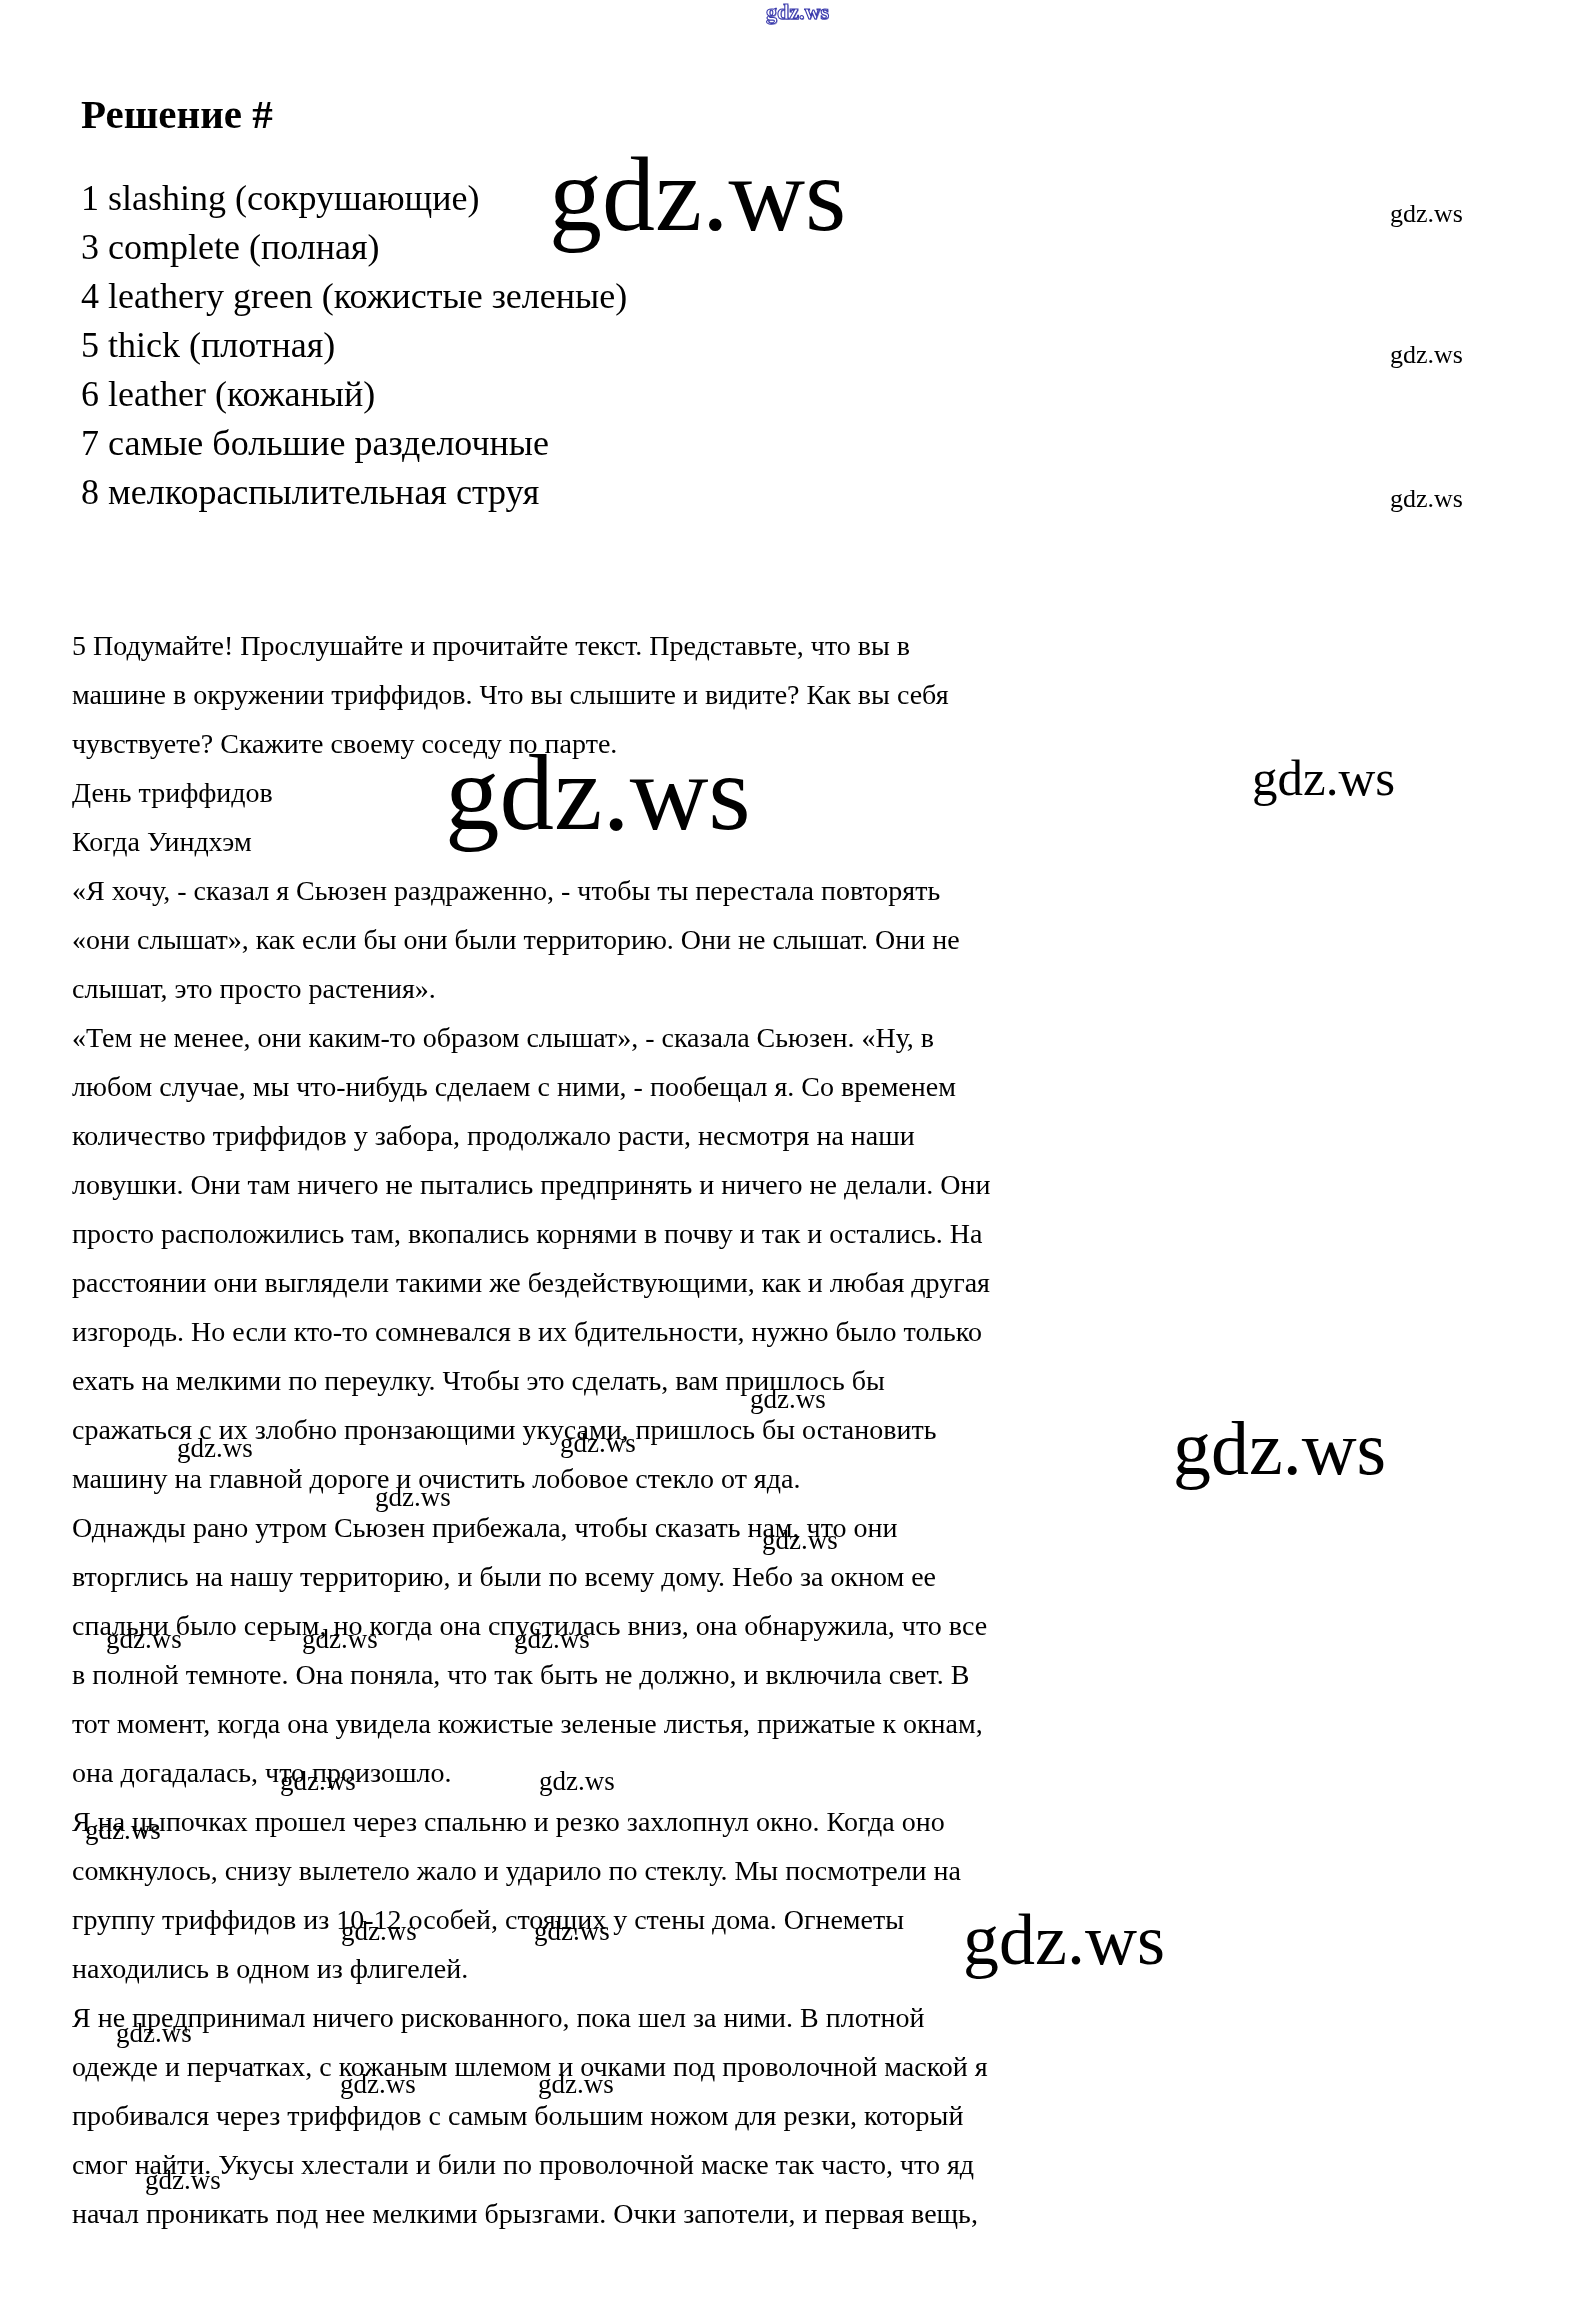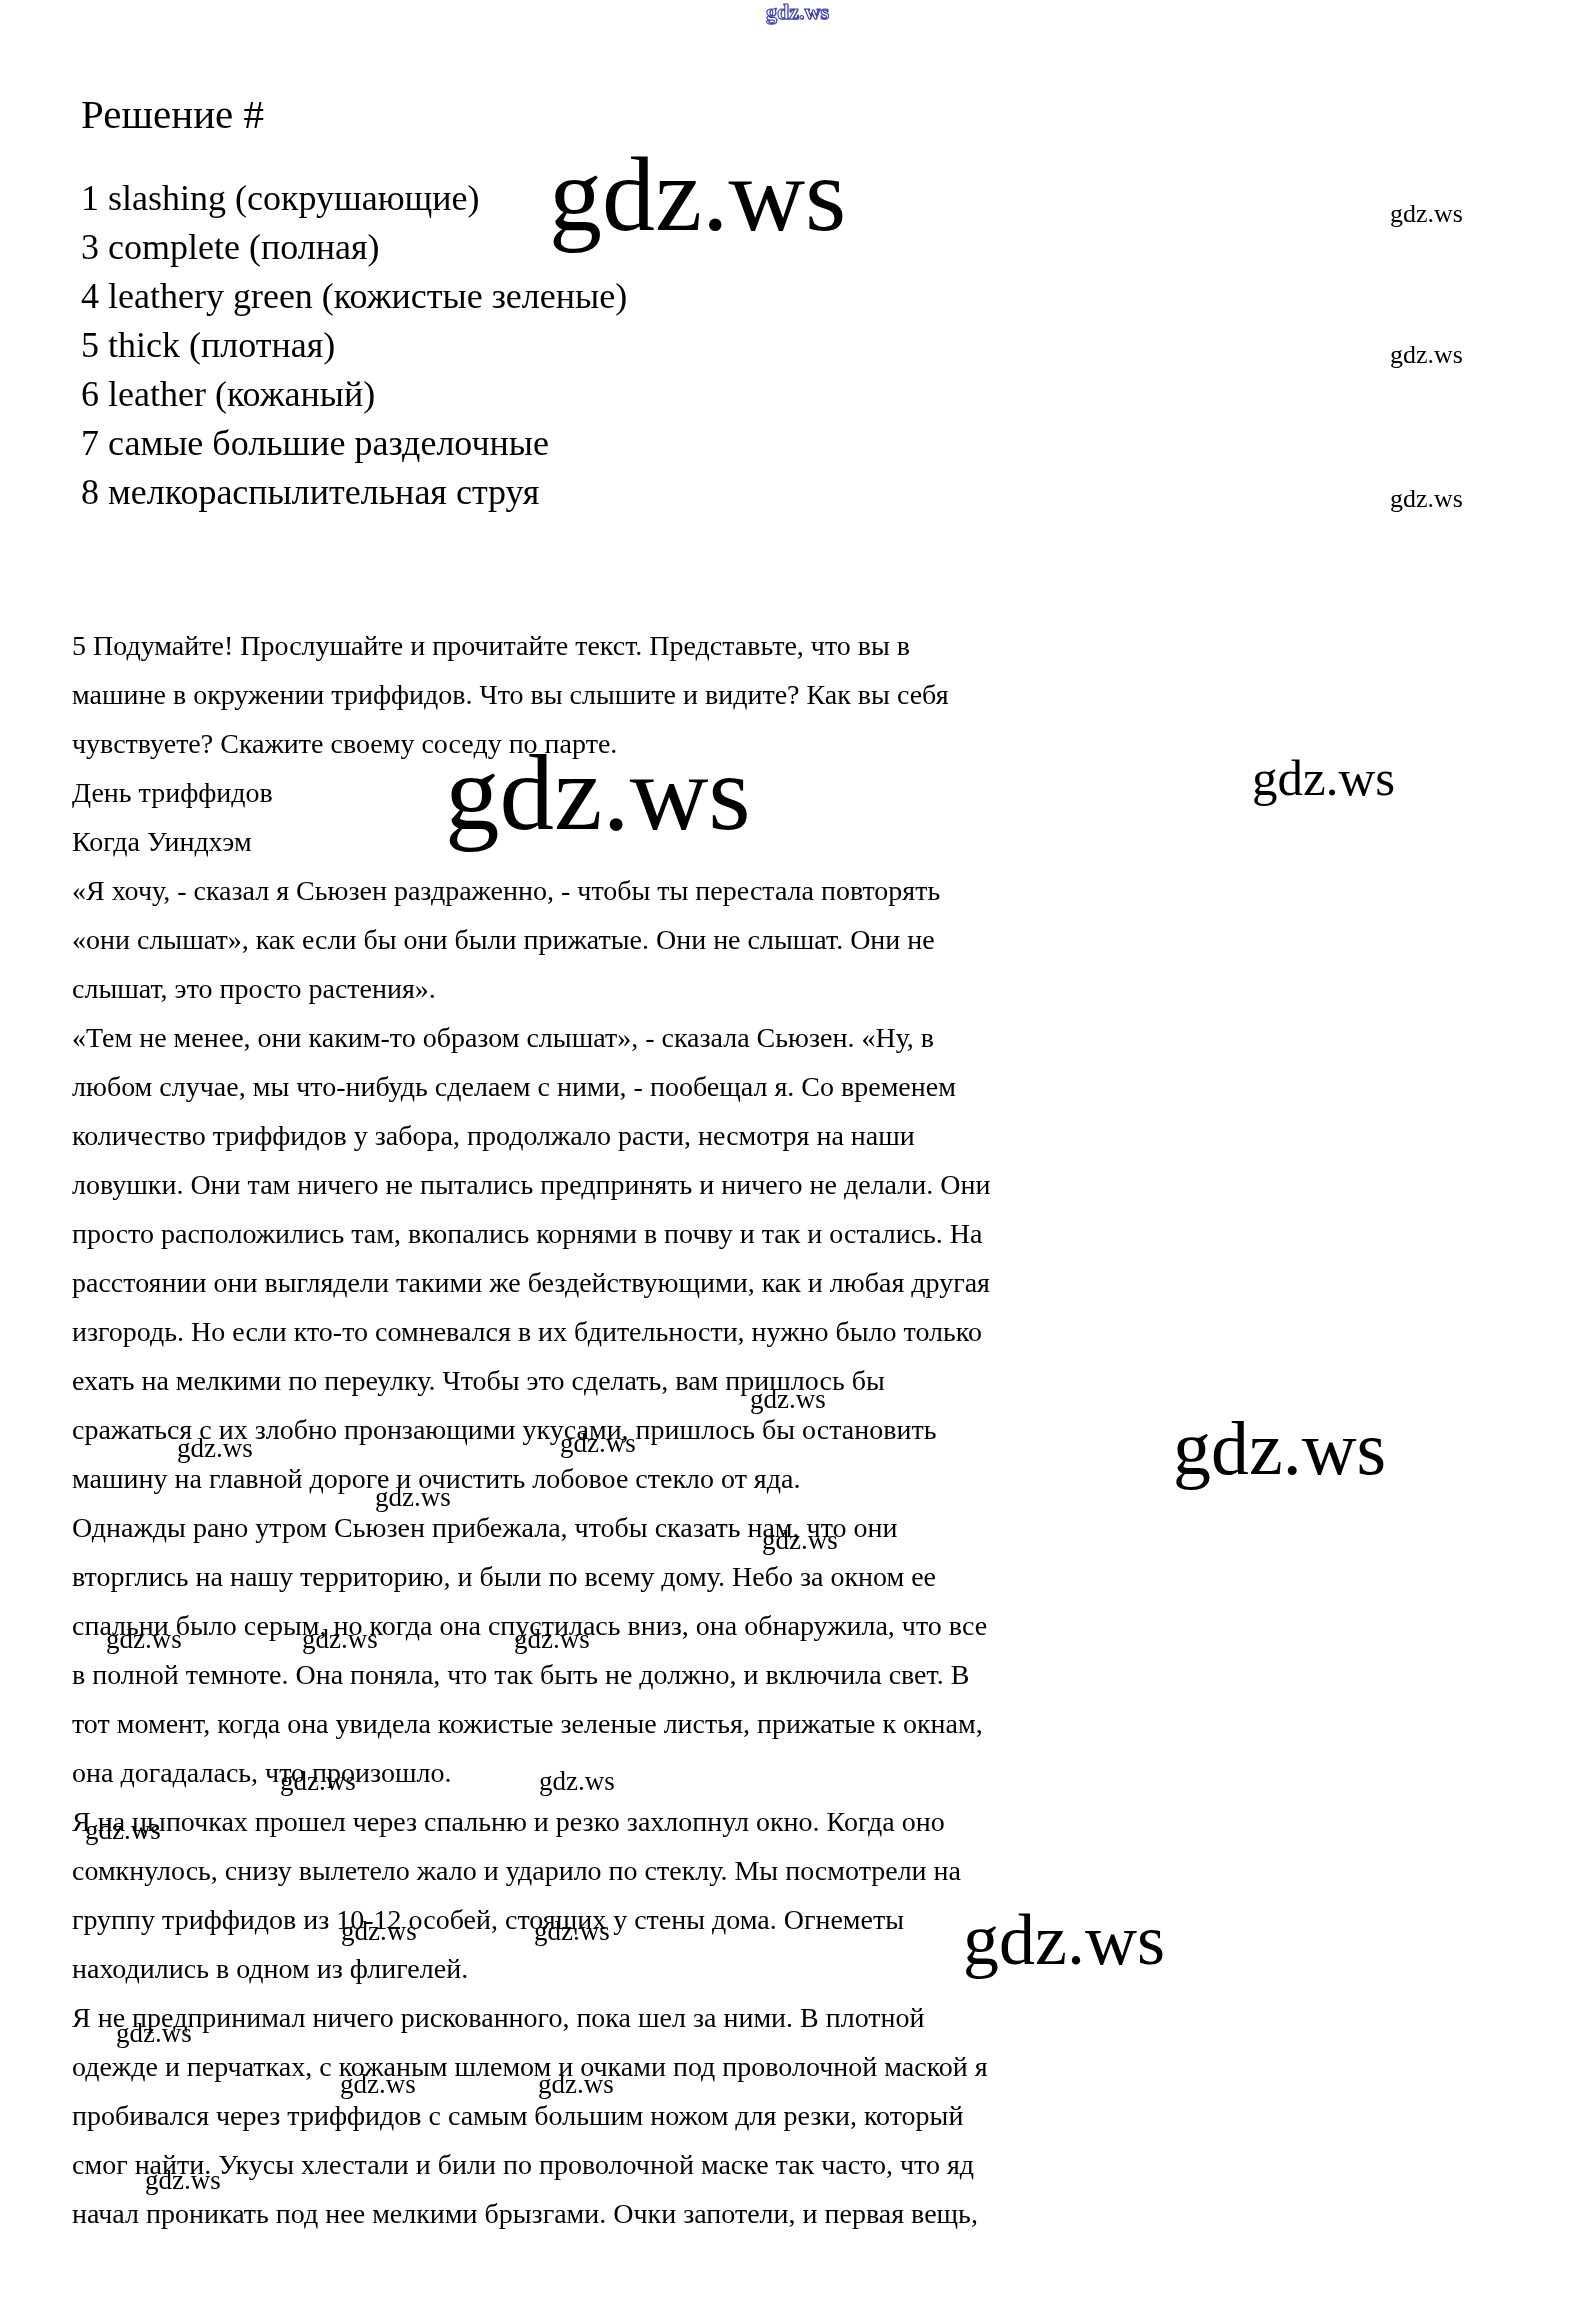--- a/index.html
+++ b/index.html
@@ -6,21 +6,21 @@
   .page{
     position:relative;
     width:1582px;height:2319px;
     background:#ffffff;
     overflow:hidden;
     font-family:"Liberation Serif", serif;
     color:#000;
   }
   .heading{
     position:absolute;left:81px;top:94px;
-    font-size:41px;font-weight:normal;line-height:1;
+    font-size:41px;font-weight:bold;line-height:1;
     white-space:nowrap;
   }
   .answers{
     position:absolute;left:81px;top:174px;
     font-size:36px;line-height:49px;
     white-space:nowrap;
   }
   .bodytext{
     position:absolute;left:72px;top:621px;
     font-size:28px;line-height:49px;
@@ -53,21 +53,21 @@
       <div>7 самые большие разделочные</div>
       <div>8 мелкораспылительная струя</div>
     </div>
   <div class="bodytext" id="bodytext">
       <div>5 Подумайте! Прослушайте и прочитайте текст. Представьте, что вы в</div>
       <div>машине в окружении триффидов. Что вы слышите и видите? Как вы себя</div>
       <div>чувствуете? Скажите своему соседу по парте.</div>
       <div>День триффидов</div>
       <div>Когда Уиндхэм</div>
       <div>«Я хочу, - сказал я Сьюзен раздраженно, - чтобы ты перестала повторять</div>
-      <div>«они слышат», как если бы они были прижатые. Они не слышат. Они не</div>
+      <div>«они слышат», как если бы они были территорию. Они не слышат. Они не</div>
       <div>слышат, это просто растения».</div>
       <div>«Тем не менее, они каким-то образом слышат», - сказала Сьюзен. «Ну, в</div>
       <div>любом случае, мы что-нибудь сделаем с ними, - пообещал я. Со временем</div>
       <div>количество триффидов у забора, продолжало расти, несмотря на наши</div>
       <div>ловушки. Они там ничего не пытались предпринять и ничего не делали. Они</div>
       <div>просто расположились там, вкопались корнями в почву и так и остались. На</div>
       <div>расстоянии они выглядели такими же бездействующими, как и любая другая</div>
       <div>изгородь. Но если кто-то сомневался в их бдительности, нужно было только</div>
       <div>ехать на мелкими по переулку. Чтобы это сделать, вам пришлось бы</div>
       <div>сражаться с их злобно пронзающими укусами, пришлось бы остановить</div>

